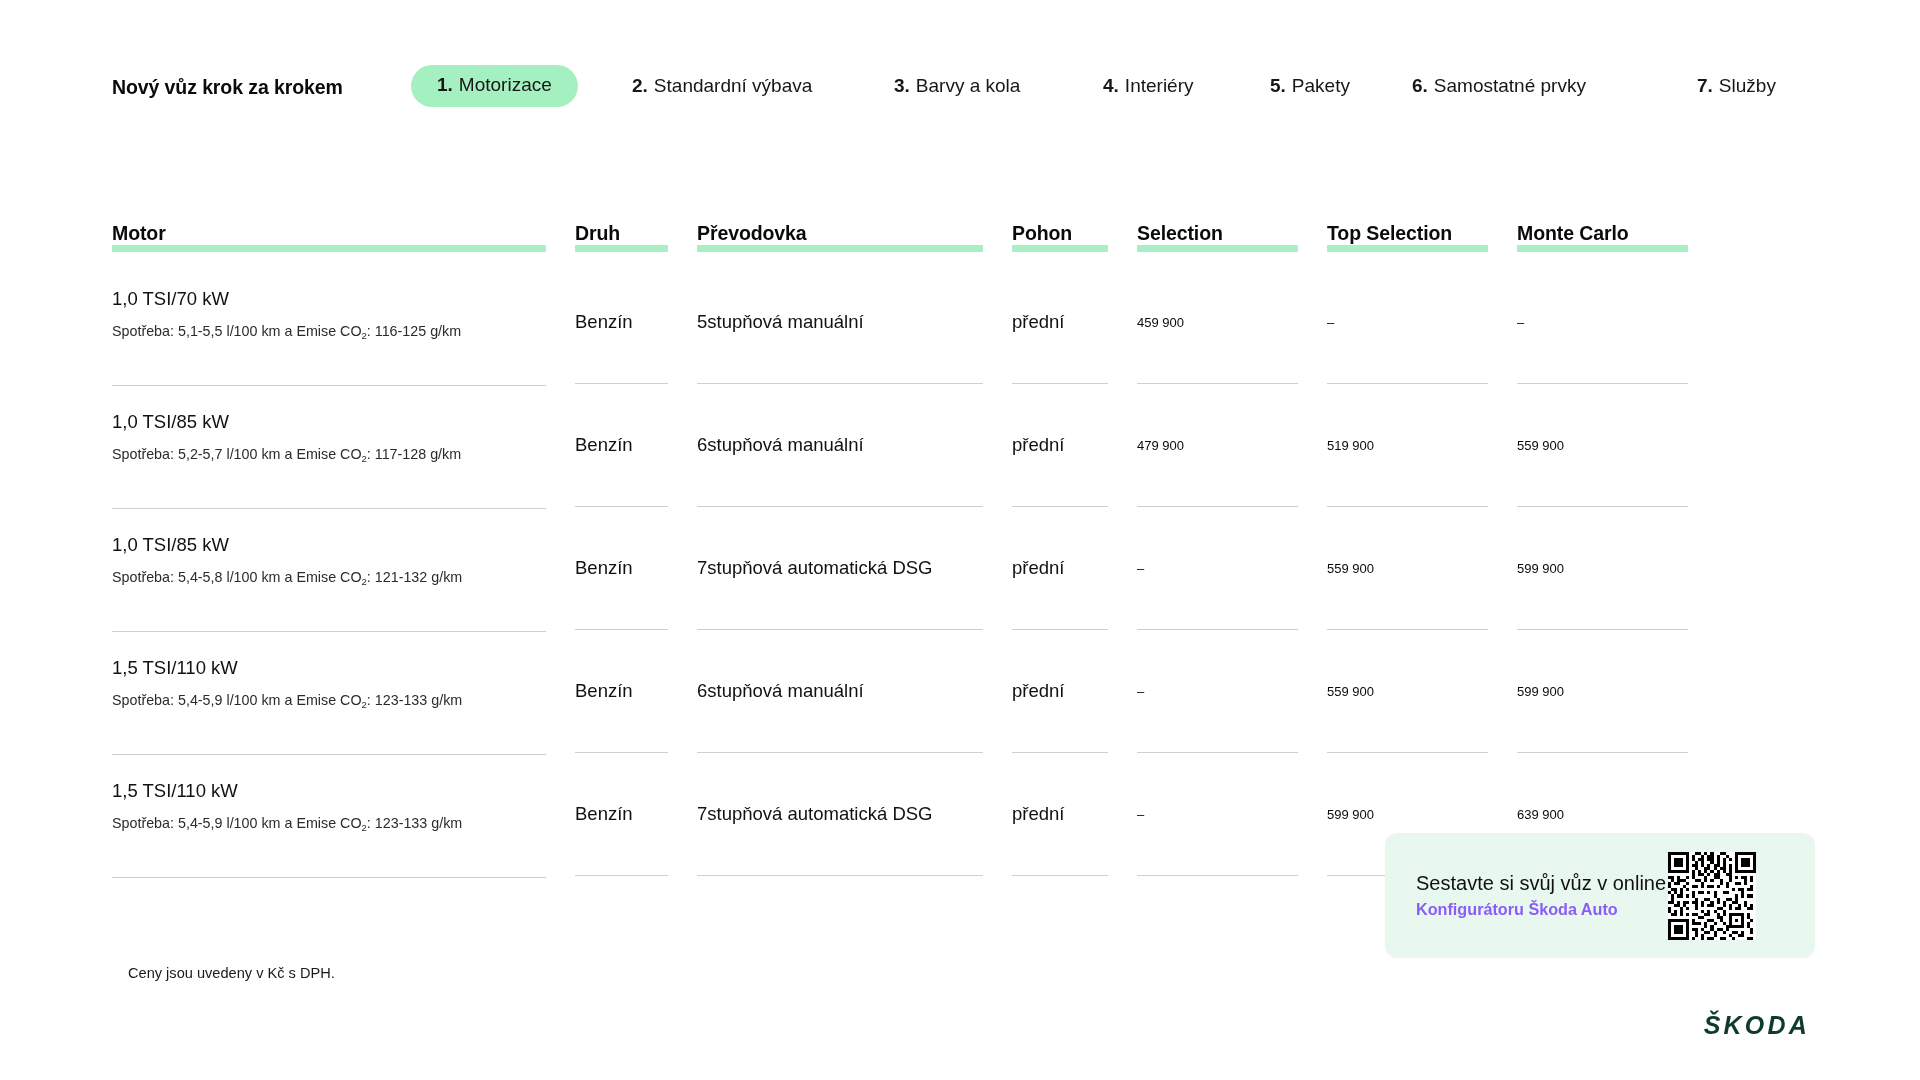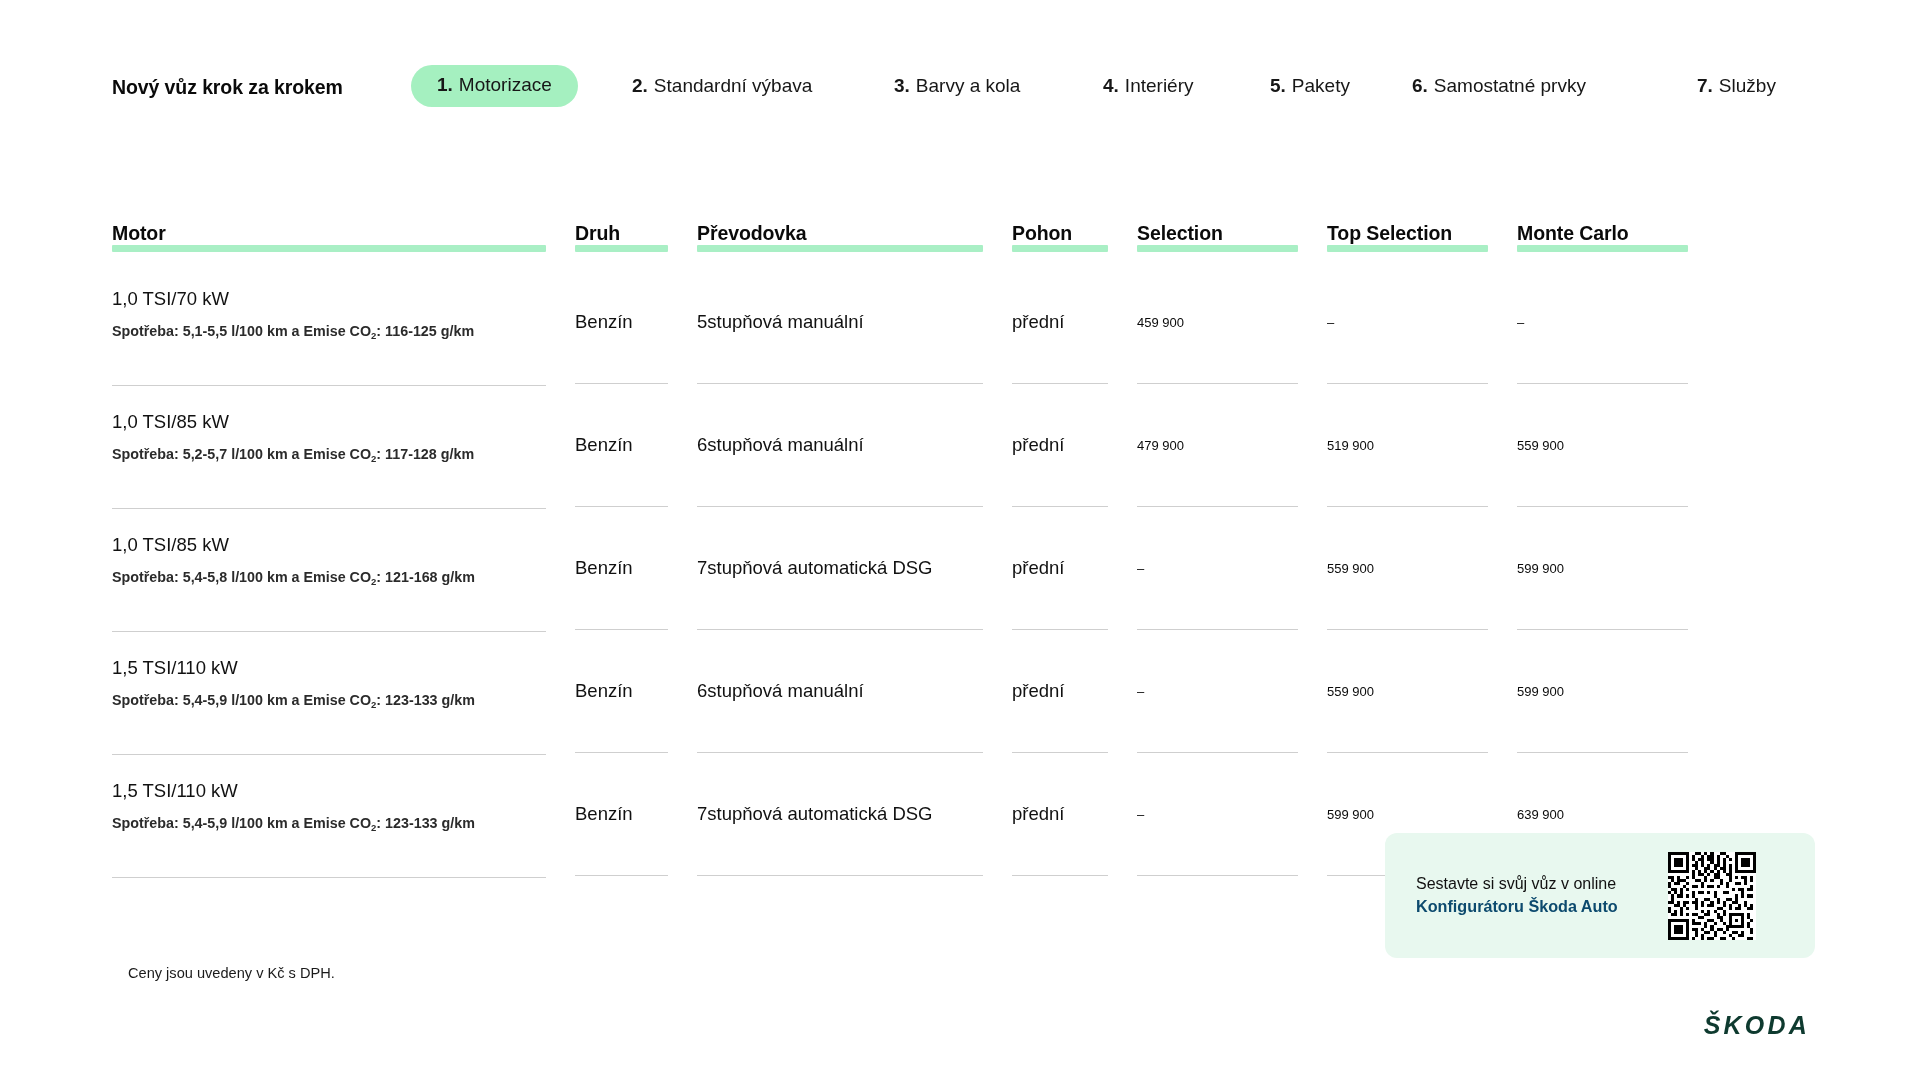--- a/index.html
+++ b/index.html
@@ -101,42 +101,42 @@
   .sep{
     height:1px; background:#cfcfcf;
     margin-right:15px; margin-top:12px;
   }
   .body .cell:last-child .sep{margin-right:0;}
 
   .motor-name{
     font-size:18.5px; font-weight:400; color:#111; line-height:1.25;
   }
   .motor-sub{
-    font-size:14.3px; font-weight:700; color:#2b2b2b;
+    font-size:14.3px; font-weight:400; color:#2b2b2b;
     margin-top:12px; line-height:1.3; white-space:nowrap;
   }
   .motor-sub sub{font-size:9.5px;vertical-align:baseline;position:relative;top:3px;}
   .val{font-size:18.5px;font-weight:400;color:#111;}
   .price{font-size:13px;font-weight:400;color:#0a0a0a;white-space:nowrap;}
 
   
   .config{
     position:absolute;
     left:1385px; top:833px;
     width:430px; height:125px;
     background:#e8f8ef;
     border-radius:12px;
     display:flex; align-items:center;
   }
   .config-text{
     padding-left:31px;
     width:252px;
   }
-  .config-line1{font-size:16px;color:#111;line-height:1.45;}
-  .config-line2{font-size:16.2px;color:#0c4a6e;font-weight:700;line-height:1.45;}
+  .config-line1{font-size:20px;color:#111;line-height:1.45;}
+  .config-line2{font-size:16.2px;color:#8b5cf6;font-weight:700;line-height:1.45;}
   .qr{
     width:88px;height:88px;
     background:#fff;
     display:block;
   }
   .qr svg{display:block;}
 
   
   .footnotes{
     position:absolute;
@@ -325,21 +325,21 @@
             <span class="price">559 900</span>
           </div>
         <div class="sep"></div>
       </div>
     </div>
 
     <div class="trow">
       <div class="cell c-motor">
         <div class="inner">
           <div class="motor-name">1,0 TSI/85 kW</div>
-          <div class="motor-sub"><span>Spotřeba: 5,4-5,8 l/100 km a Emise CO</span><sub>2</sub><span>: 121-168 g/km</span></div>
+          <div class="motor-sub"><span>Spotřeba: 5,4-5,8 l/100 km a Emise CO</span><sub>2</sub><span>: 121-132 g/km</span></div>
         </div>
         <div class="sep"></div>
       </div>
       <div class="cell c-druh">
         <div class="inner">
             <span class="val">Benzín</span>
           </div>
         <div class="sep"></div>
       </div>
       <div class="cell c-prevod">

